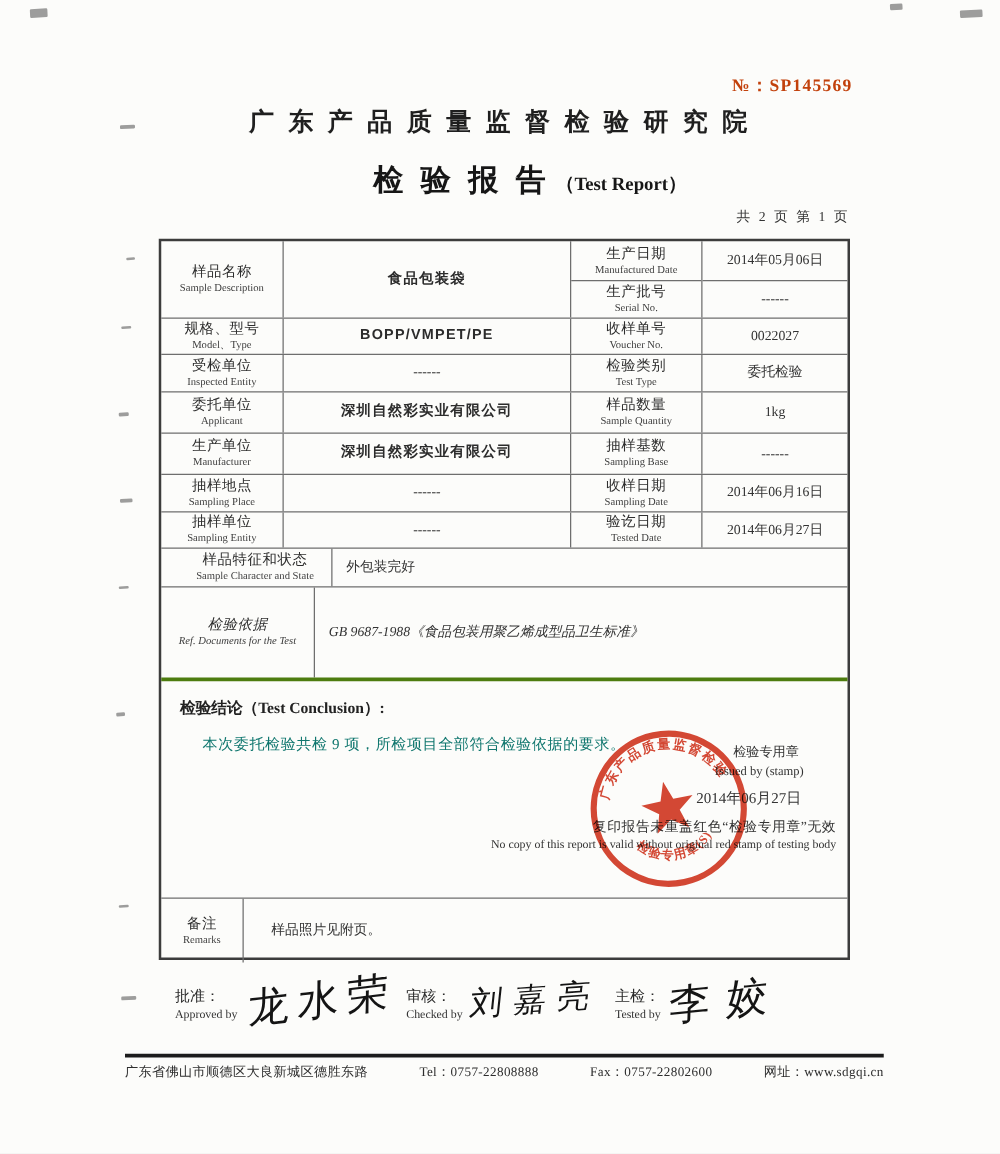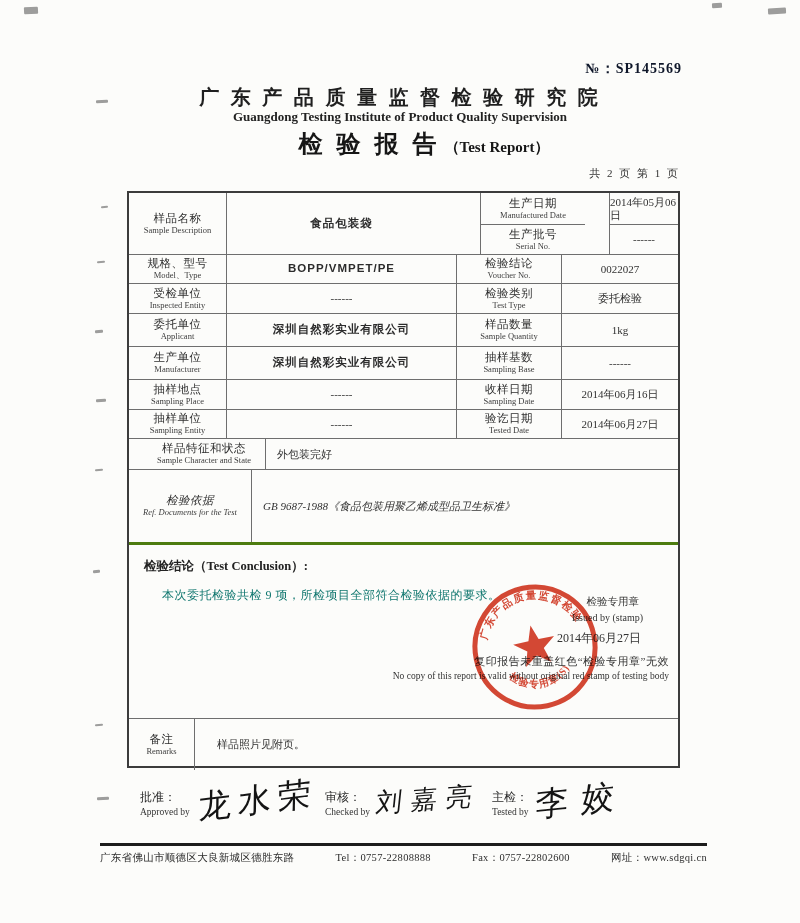--- a/index.html
+++ b/index.html
@@ -3,39 +3,39 @@
 <meta charset="utf-8">
 <style>
   html,body{margin:0;padding:0;}
   body{width:800px;height:923px;background:#e8e8e6;font-family:"Liberation Serif","DejaVu Serif",serif;}
   .page{position:relative;width:800px;height:923px;background:#fcfcfa;overflow:hidden;color:#2b2b2b;}
 
   
   .artifact{position:absolute;background:#3d3d3d;opacity:.5;border-radius:1px;transform:rotate(-3deg);}
 
   
-  .report-no{position:absolute;top:60px;right:118px;font-size:14px;font-weight:bold;letter-spacing:1px;color:#0f172a;}
+  .report-no{position:absolute;top:60px;right:118px;font-size:14px;font-weight:bold;letter-spacing:1px;color:#c2410c;}
   .institute-cn{position:absolute;top:84px;left:0;width:800px;text-align:center;font-family:"Liberation Sans","DejaVu Sans",sans-serif;font-size:20px;font-weight:bold;letter-spacing:3px;color:#1f1f1f;}
   .institute-en{position:absolute;top:109px;left:0;width:800px;text-align:center;font-size:13px;font-weight:bold;color:#222;}
   .title-row{position:absolute;top:128px;left:0;width:800px;text-align:center;color:#161616;padding-left:24px;}
   .title-cn{font-size:24px;font-weight:bold;letter-spacing:4px;}
   .title-en{font-size:15px;font-weight:bold;}
   .page-indicator{position:absolute;top:166px;right:120px;font-size:11px;letter-spacing:2px;color:#333;}
 
   
   .info-table{position:absolute;left:127px;top:191px;width:553px;height:577px;border:2px solid #3c3c3c;box-sizing:border-box;}
   .trow{display:flex;border-top:1px solid #6e6e6e;box-sizing:border-box;}
   .trow.first{border-top:none;}
   .cell{display:flex;flex-direction:column;align-items:center;justify-content:center;border-left:1px solid #6e6e6e;box-sizing:border-box;line-height:1.15;}
   .cell.nb{border-left:none;}
   .c1{width:97px;}
   .c2{width:230px;}
   .c3{width:105px;}
   .c4{flex:1;}
-  .stack{display:flex;flex-direction:column;border-left:1px solid #6e6e6e;box-sizing:border-box;margin-left:24px;}
+  .stack{display:flex;flex-direction:column;border-left:1px solid #6e6e6e;box-sizing:border-box;}
   .subcell{display:flex;flex-direction:column;align-items:center;justify-content:center;box-sizing:border-box;line-height:1.15;}
   .subcell.bt{border-top:1px solid #6e6e6e;}
   .lblcn{font-size:11.5px;color:#2e2e2e;letter-spacing:.5px;}
   .lblen{font-size:8.5px;color:#3d3d3d;margin-top:1px;}
   .val{font-size:11px;color:#323232;}
   .valb{font-family:"Liberation Sans","DejaVu Sans",sans-serif;font-weight:600;font-size:11.5px;letter-spacing:1px;color:#2c2c2c;}
   .wlab{width:122px;}
   .wval{flex:1;align-items:flex-start;padding-left:11px;}
   .rlab{width:65px;}
   .rval{flex:1;align-items:flex-start;padding-left:22px;}
@@ -81,21 +81,20 @@
   <div class="artifact" style="left:96px;top:399px;width:10px;height:3px;"></div>
   <div class="artifact" style="left:95px;top:469px;width:8px;height:2px;"></div>
   <div class="artifact" style="left:93px;top:570px;width:7px;height:3px;"></div>
   <div class="artifact" style="left:95px;top:724px;width:8px;height:2px;"></div>
   <div class="artifact" style="left:97px;top:797px;width:12px;height:3px;"></div>
 
   <div class="report-no">
     <span>№：</span><span>SP145569</span>
   </div>
   <div class="institute-cn">广 东 产 品 质 量 监 督 检 验 研 究 院</div>
-  <div class="institute-en">Guangdong Testing Institute of Product Quality Supervision</div>
   <div class="title-row">
     <span class="title-cn">检 验 报 告</span>
     <span class="title-en">（Test Report）</span>
   </div>
   <div class="page-indicator">共 2 页 第 1 页</div>
 
   <div class="info-table">
 
     <div class="trow first" style="height:61px;">
       <div class="cell c1 nb">
@@ -127,21 +126,21 @@
 
     <div class="trow" style="height:29px;">
       <div class="cell c1 nb">
         <span class="lblcn">规格、型号</span>
         <span class="lblen">Model、Type</span>
       </div>
       <div class="cell c2">
           <span class="valb">BOPP/VMPET/PE</span>
         </div>
       <div class="cell c3">
-        <span class="lblcn">检验结论</span>
+        <span class="lblcn">收样单号</span>
         <span class="lblen">Voucher No.</span>
       </div>
       <div class="cell c4">
           <span class="val">0022027</span>
         </div>
     </div>
 
     <div class="trow" style="height:30px;">
       <div class="cell c1 nb">
         <span class="lblcn">受检单位</span>

